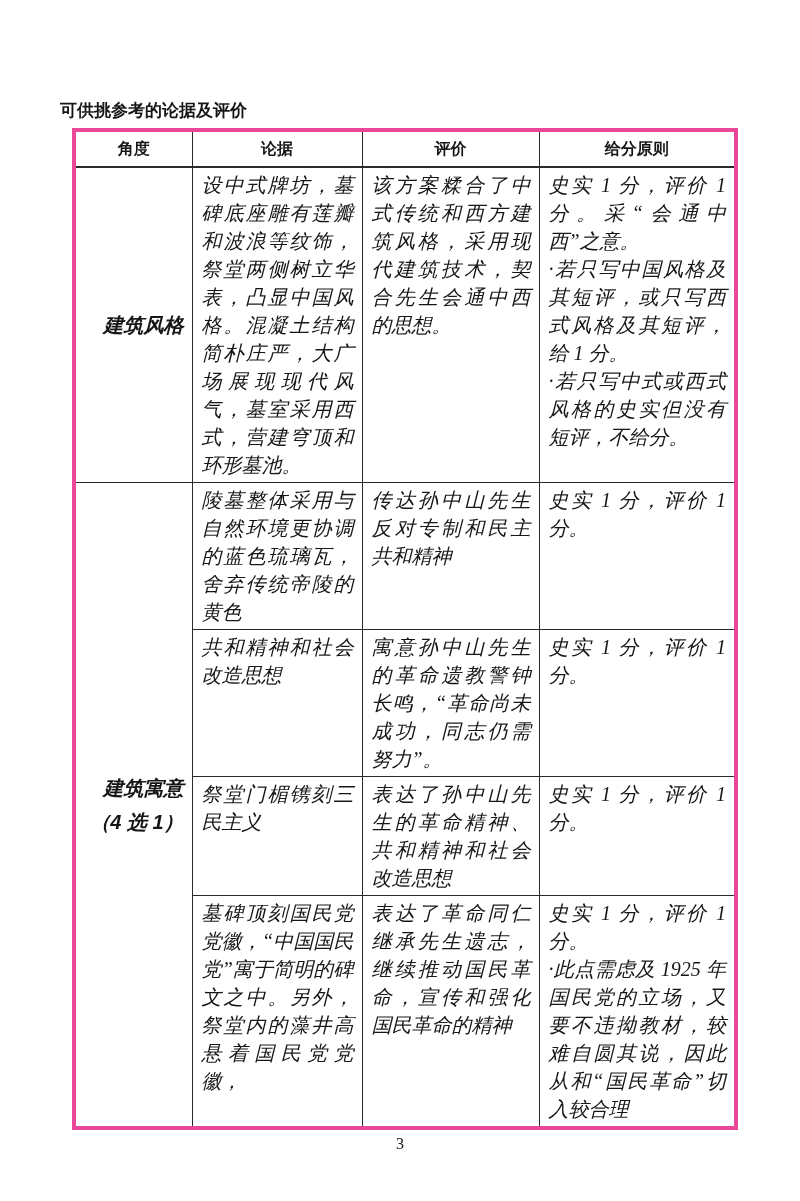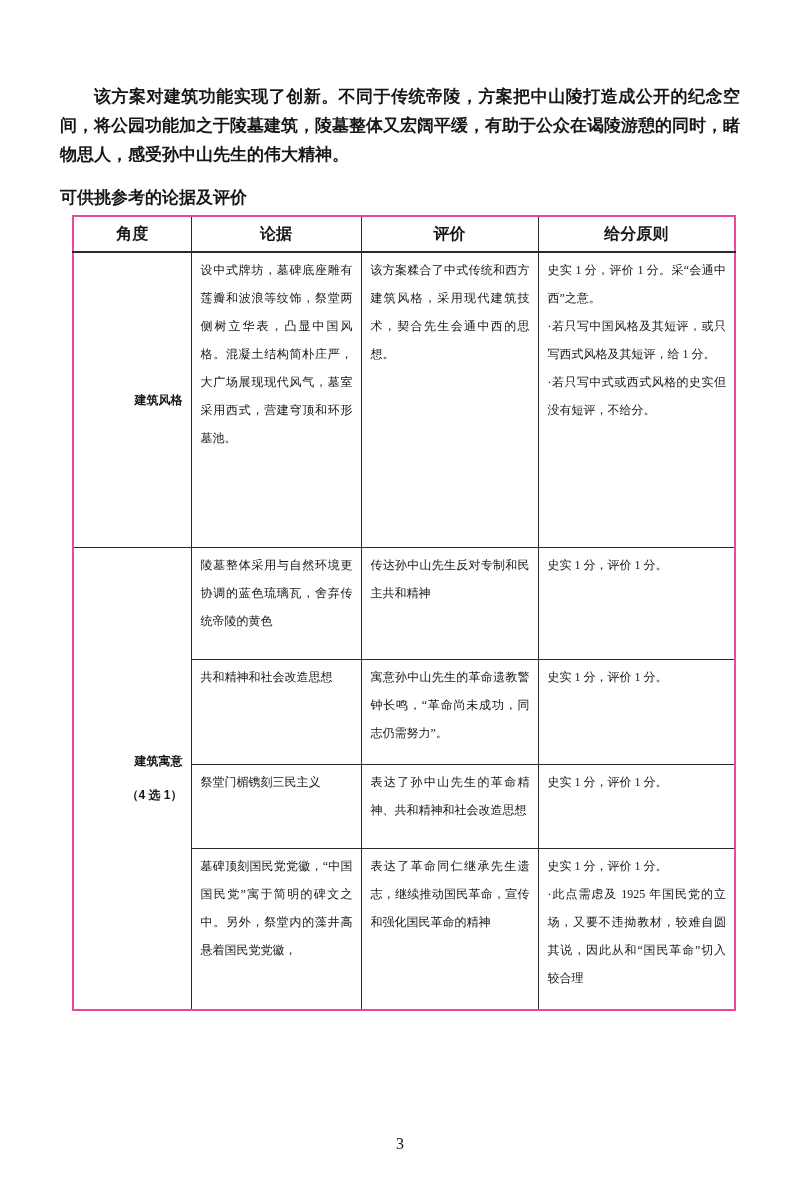--- a/index.html
+++ b/index.html
@@ -31,45 +31,46 @@
     font-weight:700;
     font-size:17px;
     text-align:left;
     margin:17px 0 6px 0;
   }
   table.rubric{
     border-collapse:collapse;
     table-layout:fixed;
     width:662px;
     margin-left:12px;
-    border:2px solid #ec4899;
+    border:4px solid #ec4899;
   }
   table.rubric col.c-angle{width:118px;}
   table.rubric col.c-evidence{width:170px;}
   table.rubric col.c-eval{width:177px;}
   table.rubric col.c-principle{width:197px;}
   table.rubric th{
     font-family:"Liberation Sans","DejaVu Sans",sans-serif;
     font-weight:700;
     font-size:16px;
     text-align:center;
     border:1px solid #2a2a2a;
     border-bottom:2px solid #2a2a2a;
     height:30px;
     padding:2px 4px;
   }
   table.rubric td{
     border:1px solid #2a2a2a;
-    font-size:12px;
+    font-size:20px;
     line-height:28px;
     padding:3px 8px 3px 9px;
     vertical-align:top;
     text-align:justify;
     white-space:pre-line;
     overflow:hidden;
+    font-style:italic;
   }
   table.rubric td.angle{
     font-family:"Liberation Sans","DejaVu Sans",sans-serif;
     font-weight:700;
     text-align:right;
     vertical-align:middle;
     white-space:pre-line;
     line-height:34px;
   }
   .pagenum{
@@ -80,21 +81,20 @@
     font-size:16px;
     font-family:"Liberation Serif","DejaVu Serif",serif;
   }
 </style>
 </head>
 <body>
 
 <div class="page">
   <div class="content">
 
-    <p class="para indent">该方案对建筑功能实现了创新。不同于传统帝陵，方案把中山陵打造成公开的纪念空间，将公园功能加之于陵墓建筑，陵墓整体又宏阔平缓，有助于公众在谒陵游憩的同时，睹物思人，感受孙中山先生的伟大精神。</p>
 
     <div class="table-title">可供挑参考的论据及评价</div>
 
     <table class="rubric">
       <colgroup>
         <col class="c-angle">
           <col class="c-evidence">
           <col class="c-eval">
           <col class="c-principle">
       </colgroup>

